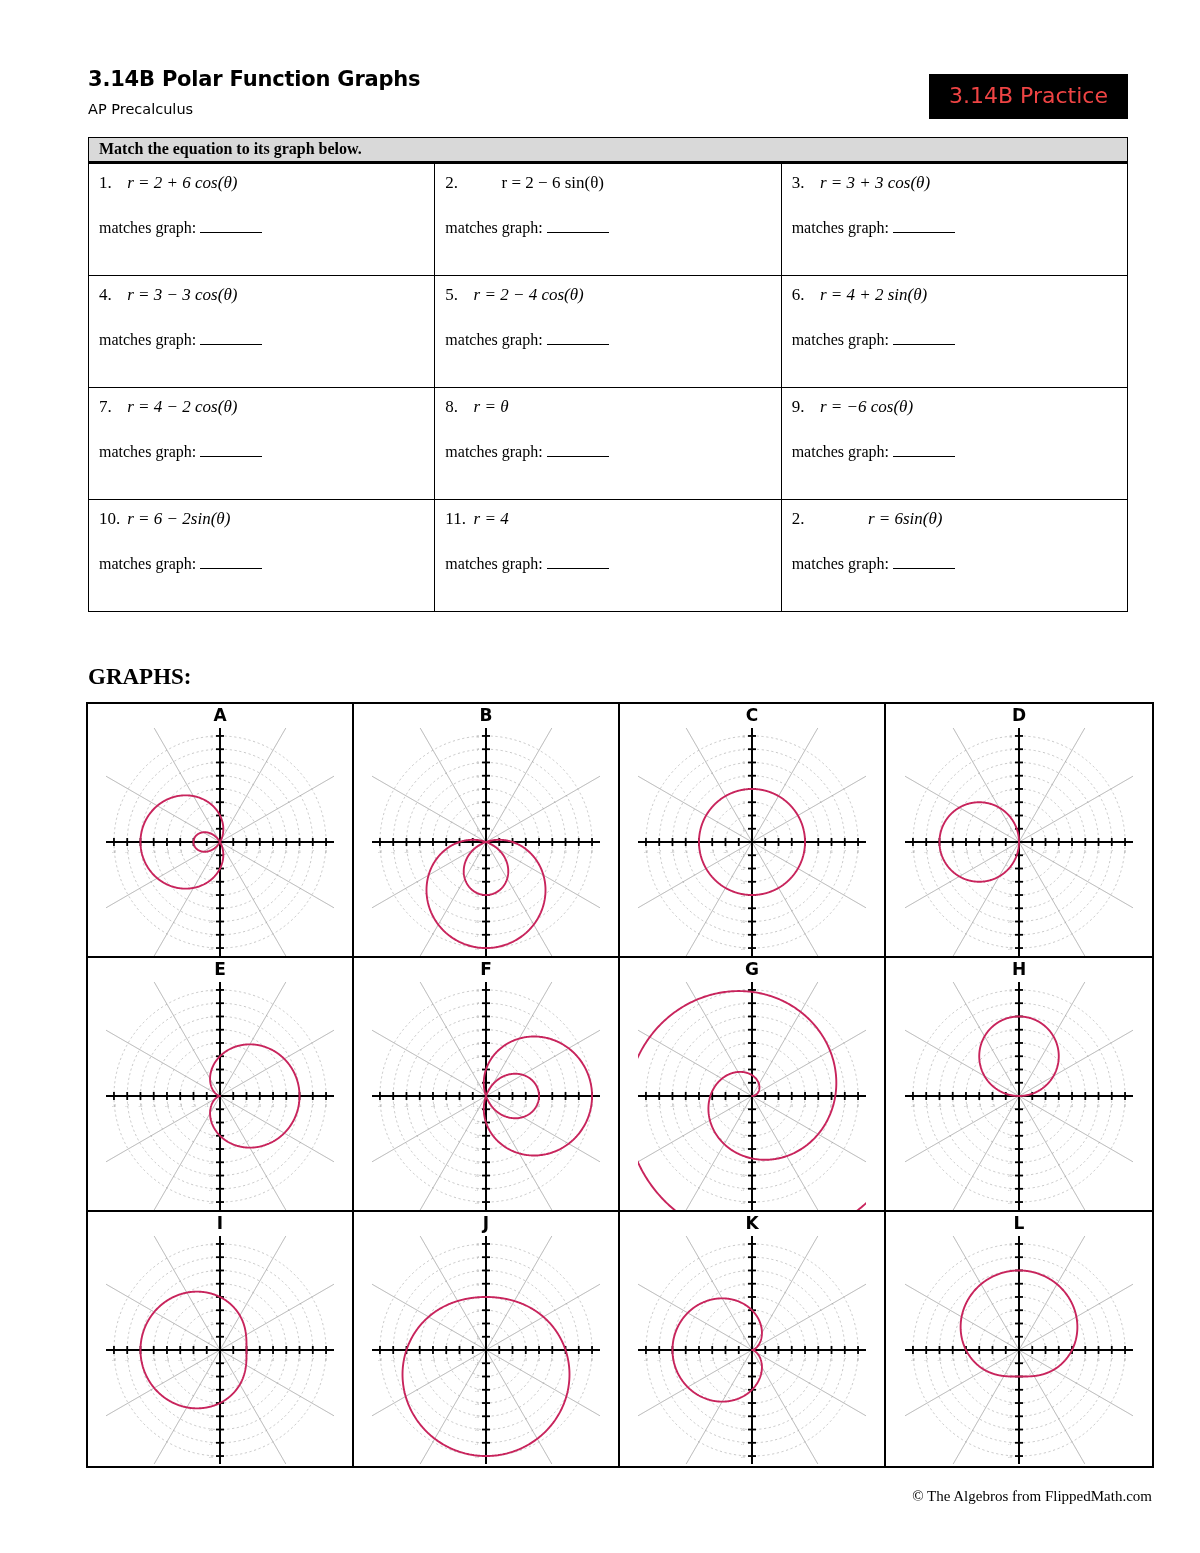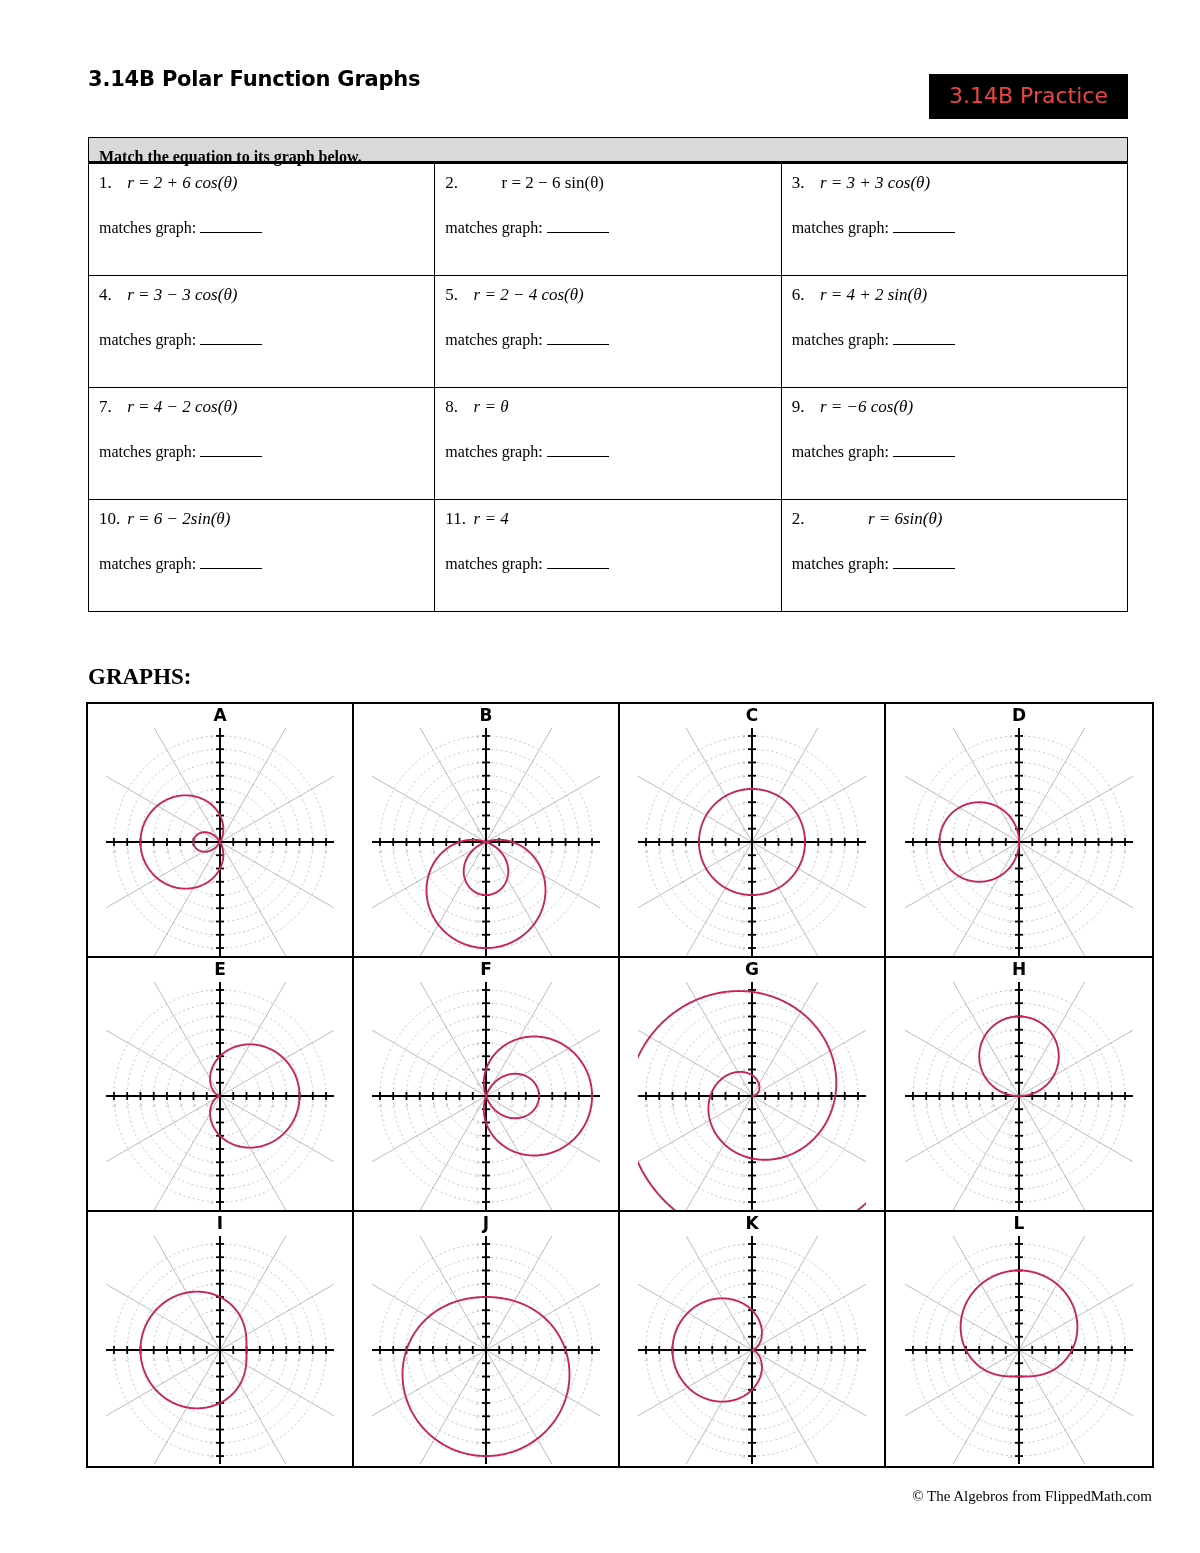--- a/index.html
+++ b/index.html
@@ -62,21 +62,21 @@
     position: absolute;
     left: 88px;
     top: 137px;
     width: 1040px;
   }
   .instruction-bar {
     background: #d9d9d9;
     border: 1.5px solid #000;
     border-bottom: 2px solid #000;
     box-sizing: border-box;
-    padding: 10px 0 4px 10px;
+    padding: 2px 0 4px 10px;
     font-size: 16px;
     font-weight: bold;
     font-family: "Liberation Serif", serif;
     height: 26px;
   }
   table.eq-table {
     border-collapse: collapse;
     width: 1040px;
     table-layout: fixed;
   }
@@ -171,20 +171,21 @@
     font-family: "Liberation Serif", serif;
   }
 </style>
 </head>
 <body>
 
 <div class="page">
 
   <div class="header">
     <div class="doc-title">3.14B Polar Function Graphs</div>
+    <div class="doc-subtitle">AP Precalculus</div>
     <div class="practice-badge">3.14B Practice</div>
   </div>
 
   <div class="eq-wrap">
     <div class="instruction-bar">Match the equation to its graph below.</div>
     <table class="eq-table">
       <tbody id="eq-body">
           <tr>
             <td>
               <div class="eq-line"><span class="eq-num">1.</span> <span class="math" style="font-style: italic;">r = 2 + 6 cos(θ)</span></div>

